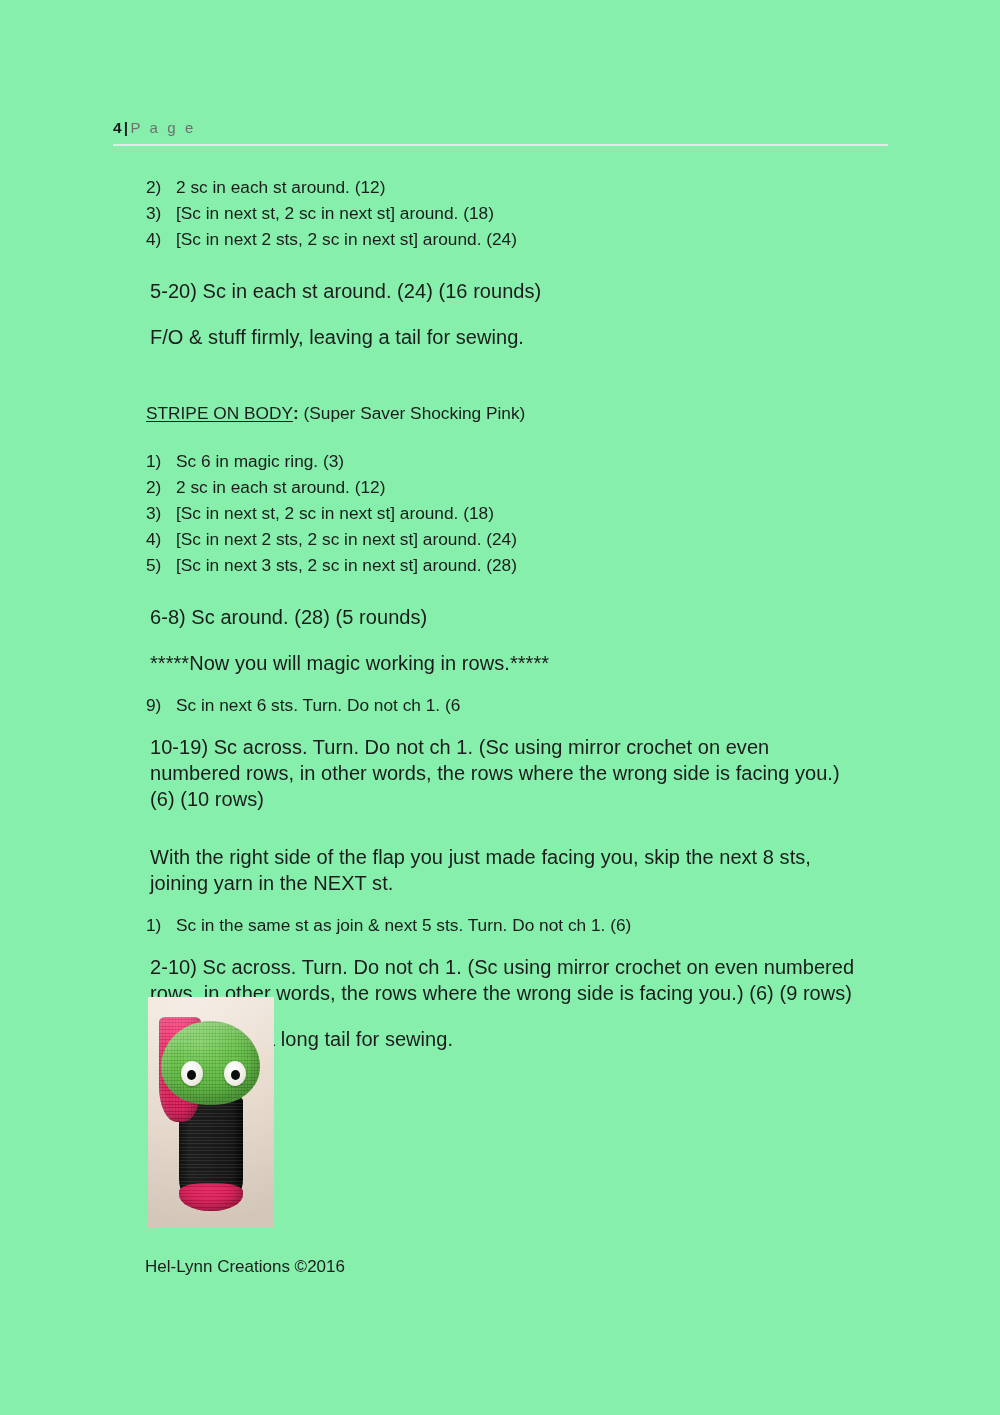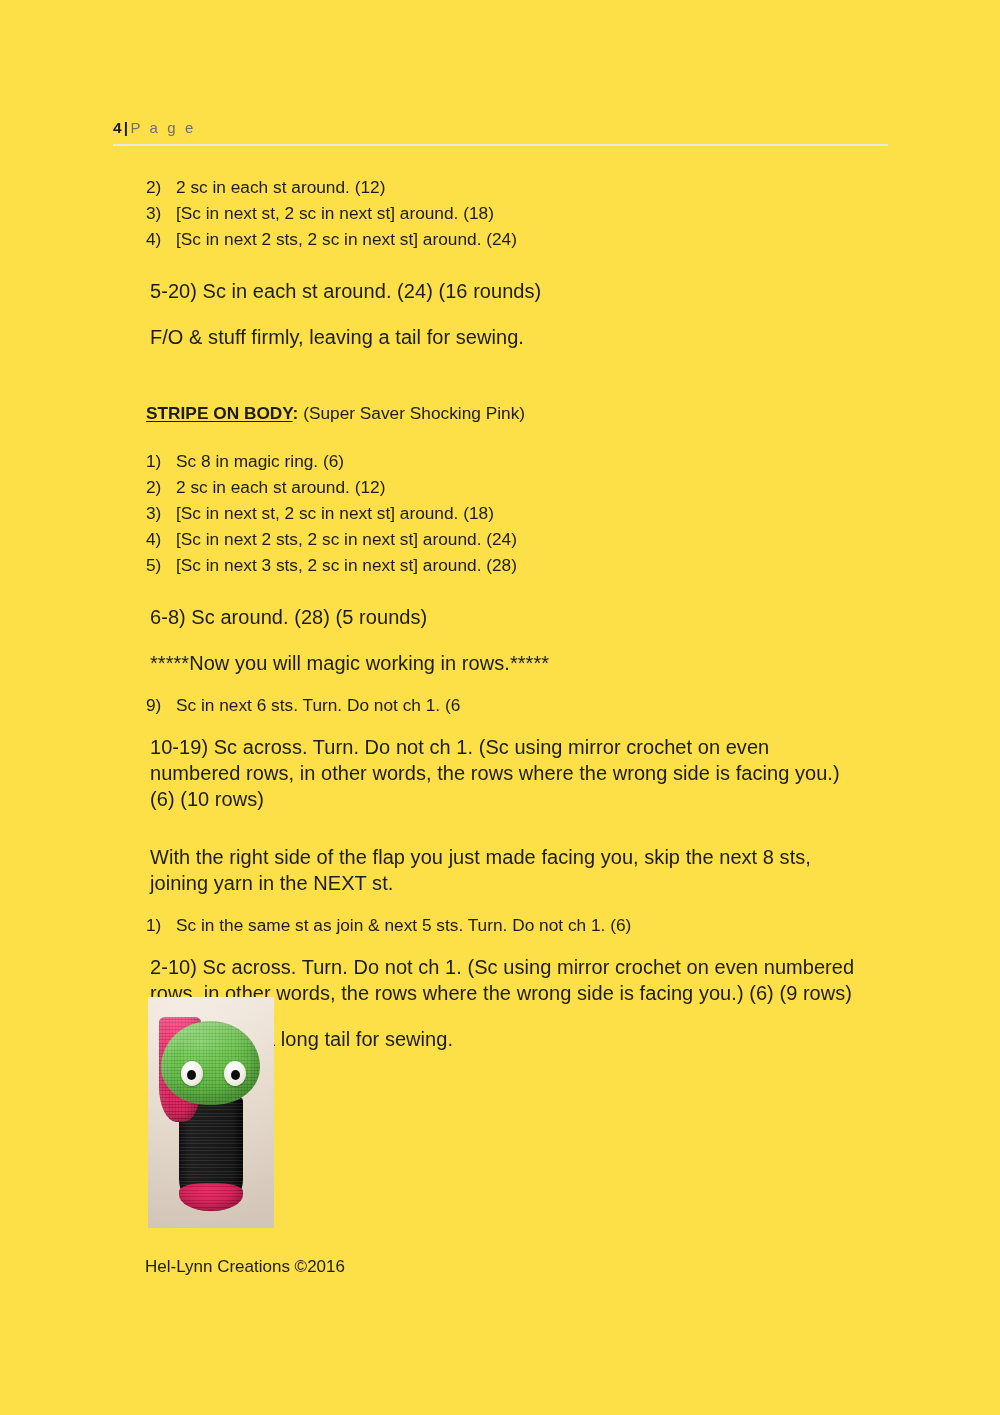--- a/index.html
+++ b/index.html
@@ -12,21 +12,21 @@
     height: 1415px;
     position: relative;
     font-family: "Liberation Sans", sans-serif;
     color: #1a1a1a;
     overflow: hidden;
   }
 
   .page {
     position: absolute;
     inset: 0;
-    background: #fde047;
+    background: #86efac;
   }
 
   
   .header {
     position: absolute;
     left: 113px;
     top: 118px;
     width: 775px;
   }
   .header-line {
@@ -99,21 +99,21 @@
     flex: 1 1 auto;
   }
 
   .section-head {
     font-size: 17.3px;
     line-height: 26px;
     margin: 0;
     color: #1c1c1c;
   }
   .section-head .hl {
-    font-weight: bold;
+    font-weight: normal;
     text-decoration: underline;
     text-underline-offset: 2px;
   }
   .section-head .hl-colon {
     font-weight: bold;
   }
 
   
   .photo {
     position: absolute;
@@ -285,21 +285,21 @@
 
     <div class="gap-lg"></div>
 
     <p class="section-head"><span class="hl">STRIPE ON BODY</span><span class="hl-colon">:</span><span> (Super Saver Shocking Pink)</span></p>
 
     <div class="gap-md"></div>
 
     <ol class="numlist">
       <li>
           <span class="marker">1)</span>
-          <span class="itemtext">Sc 8 in magic ring. (6)</span>
+          <span class="itemtext">Sc 6 in magic ring. (3)</span>
         </li>
       <li>
           <span class="marker">2)</span>
           <span class="itemtext">2 sc in each st around. (12)</span>
         </li>
       <li>
           <span class="marker">3)</span>
           <span class="itemtext">[Sc in next st, 2 sc in next st] around. (18)</span>
         </li>
       <li>

